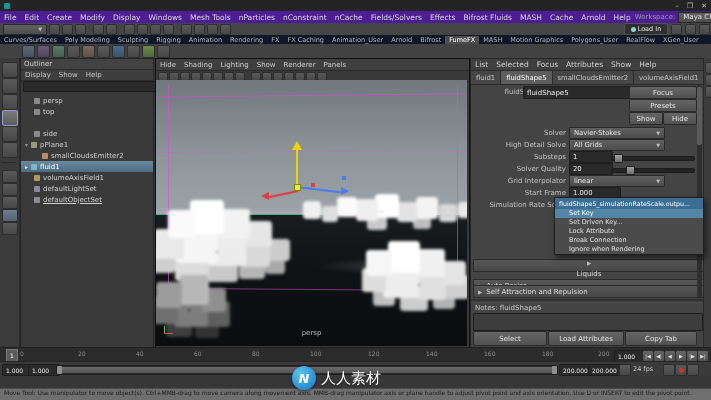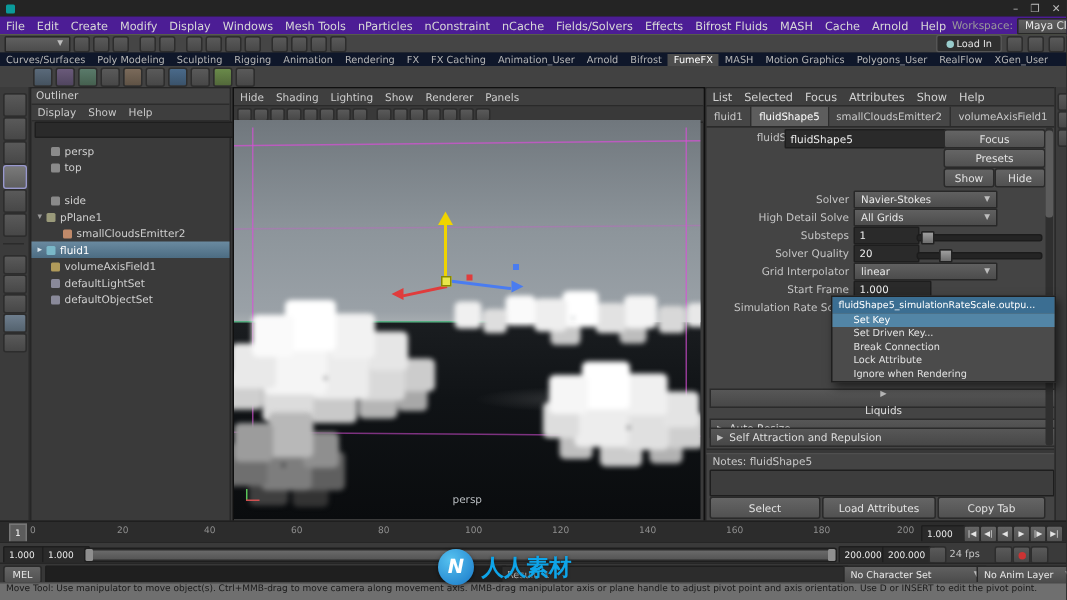--- a/index.html
+++ b/index.html
@@ -194,21 +194,21 @@
     <div class="olrow" style="top:113px;">
       <span style="width:10px;"></span>
         <span class="olicon" style="background:#b09a5a;"></span>
         <span>volumeAxisField1</span>
     </div>
     <div class="olrow" style="top:124px;">
       <span style="width:10px;"></span>
         <span class="olicon" style="background:#8a8a9a;"></span>
         <span>defaultLightSet</span>
     </div>
-    <div class="olrow" style="top:135px;">
+    <div class="olrow" style="top:135px;text-decoration:underline;">
       <span style="width:10px;"></span>
         <span class="olicon" style="background:#8a8a9a;"></span>
         <span>defaultObjectSet</span>
     </div>
   </div>
 
   <div class="r" style="left:155px;top:58px;width:313px;height:289px;background:#3a3a3a;border:1px solid #101010;">
     <div class="flex" style="height:11px;background:#3f3f3f;border-bottom:1px solid #2a2a2a;font-size:7px;color:#cdcdcd;">
       <span class="mi">Hide</span>
       <span class="mi">Shading</span>
@@ -365,22 +365,22 @@
     <span class="btn" style="position:absolute;left:154px;top:272px;width:70px;height:13px;font-size:7px;">Copy Tab</span>
 
     <div style="position:absolute;right:1px;top:26px;width:5px;height:212px;background:#2f2f2f;border-radius:2px;">
       <div style="position:absolute;left:0;top:2px;width:5px;height:58px;background:#5c5c5c;border-radius:2px;"></div>
     </div>
 
     <div style="position:absolute;left:83px;top:138px;width:148px;background:#4b4b4b;border:1px solid #1f1f1f;box-shadow:2px 3px 6px rgba(0,0,0,.55);z-index:30;">
       <div style="height:11px;line-height:11px;background:#3b6e92;color:#fff;font-size:6.3px;padding:0 4px;white-space:nowrap;overflow:hidden;">fluidShape5_simulationRateScale.outpu...</div>
       <div class="cmitem" style="background:#5285a6;color:#fff;">Set Key</div>
       <div class="cmitem">Set Driven Key...</div>
+      <div class="cmitem">Lock Attribute</div>
       <div class="cmitem">Break Connection</div>
-      <div class="cmitem">Lock Attribute</div>
       <div class="cmitem">Ignore when Rendering</div>
     </div>
   </div>
 
   <div class="r" style="left:703px;top:58px;width:8px;height:289px;background:#3c3c3c;border-left:1px solid #2a2a2a;">
     <div class="ib" style="position:absolute;left:1px;top:4px;width:6px;height:10px;"></div>
     <div class="ib" style="position:absolute;left:1px;top:16px;width:6px;height:10px;"></div>
     <div class="ib" style="position:absolute;left:1px;top:28px;width:6px;height:10px;"></div>
   </div>
 
@@ -418,36 +418,23 @@
     <span class="fld" style="position:absolute;left:588px;top:2px;width:27px;height:10px;font-size:6px;">200.000</span>
     <span class="ib" style="position:absolute;left:619px;top:2px;width:10px;height:10px;"></span>
     <span style="position:absolute;left:633px;top:3px;font-size:6.5px;color:#c6c6c6;">24 fps</span>
     <span class="ib" style="position:absolute;left:663px;top:2px;width:10px;height:10px;"></span>
     <span class="ib" style="position:absolute;left:675px;top:2px;width:10px;height:10px;display:flex;align-items:center;justify-content:center;">
         <span style="width:5px;height:5px;border-radius:50%;background:#c33;"></span>
       </span>
     <span class="ib" style="position:absolute;left:687px;top:2px;width:10px;height:10px;"></span>
   </div>
 
-  <div class="r" style="left:0;top:375px;width:711px;height:13px;background:#373737;border-top:1px solid #262626;">
-    <span class="btn" style="position:absolute;left:2px;top:1px;width:24px;height:10px;font-size:6.5px;">MEL</span>
-    <span class="fld" style="position:absolute;left:30px;top:1px;width:300px;height:10px;background:#1f1f1f;"></span>
-    <span class="fld" style="position:absolute;left:334px;top:1px;width:224px;height:10px;background:#2c2c2c;font-size:6.5px;color:#b5b5b5;">Result: 1</span>
-    <span class="dd" style="position:absolute;left:562px;top:1px;width:86px;height:10px;font-size:6.3px;">
-      <span>No Character Set</span>
-        <span class="arr">▼</span>
-      </span>
-    <span class="dd" style="position:absolute;left:651px;top:1px;width:58px;height:10px;font-size:6.3px;">
-      <span>No Anim Layer</span>
-        <span class="arr">▼</span>
-      </span>
-  </div>
 
   <div class="r" style="left:0;top:388px;width:711px;height:12px;background:#6f6f6f;border-top:1px solid #4a4a4a;overflow:hidden;">
     <div style="font-size:6px;color:#191919;padding:1px 4px;line-height:1.1;">Move Tool: Use manipulator to move object(s). Ctrl+MMB-drag to move camera along movement axis. MMB-drag manipulator axis or plane handle to adjust pivot point and axis orientation. Use D or INSERT to edit the pivot point.</div>
   </div>
 
   <div class="r" style="left:292px;top:366px;z-index:60;display:flex;align-items:center;gap:5px;">
     <div style="width:24px;height:24px;border-radius:50%;background:radial-gradient(circle at 35% 30%,#56c2f0,#1878c8);display:flex;align-items:center;justify-content:center;color:#fff;font-size:13px;font-weight:bold;font-style:italic;box-shadow:0 1px 3px rgba(0,0,0,.5);">N</div>
-    <div style="font-size:15px;font-weight:bold;color:#0ea5e9;text-shadow:0 1px 2px #222;">人人素材</div>
+    <div style="font-size:15px;font-weight:normal;color:#ffffff;text-shadow:0 1px 2px #222;">人人素材</div>
   </div>
 
 </div>
 
 </body></html>

